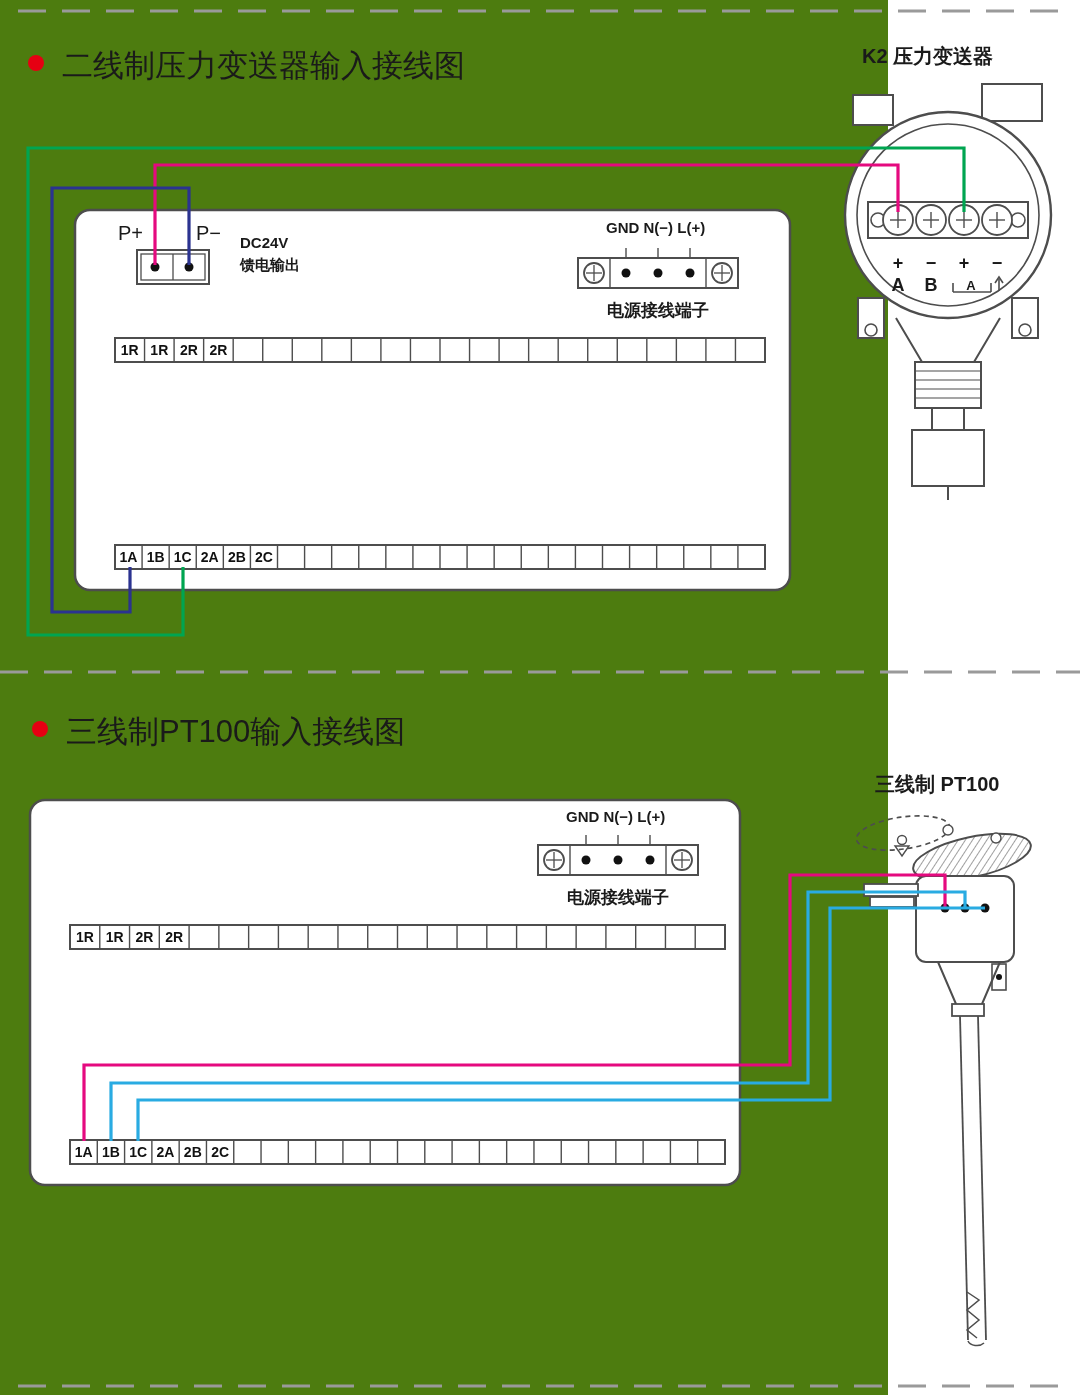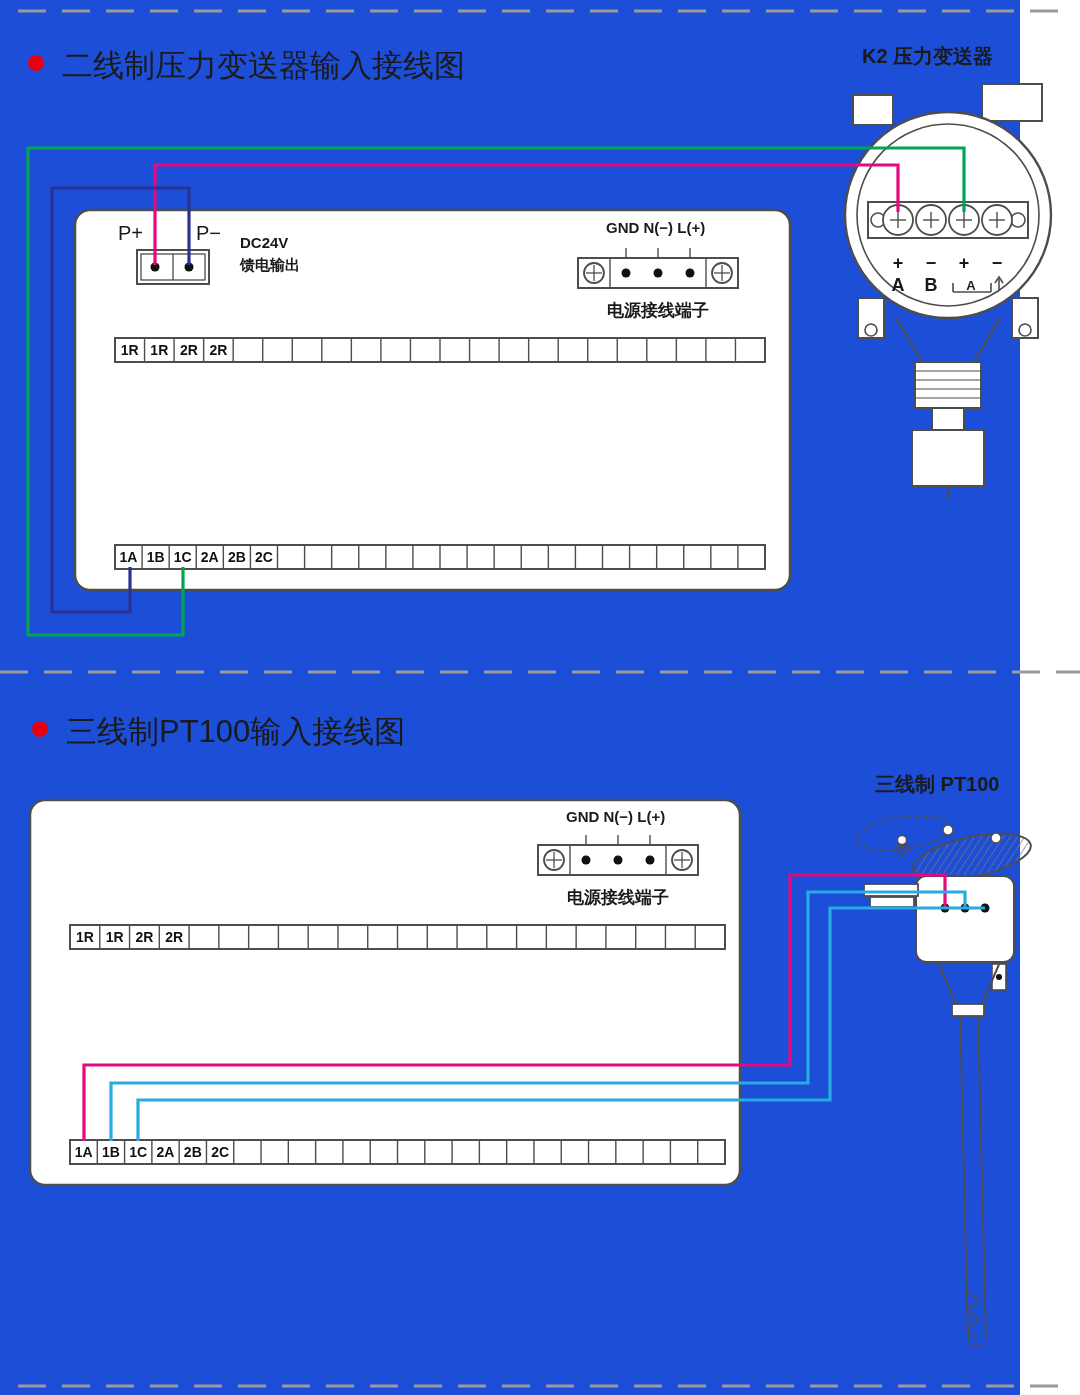--- a/index.html
+++ b/index.html
@@ -1,16 +1,16 @@
 <!DOCTYPE html>
 <html><head>
 <meta charset="utf-8">
 <style>
   html,body{margin:0;padding:0;background:#fff;}
-  #page{position:relative;width:1020px;height:1395px;background:#1d4ed8;
+  #page{position:relative;width:888px;height:1395px;background:#4d7c0f;
         font-family:"Liberation Sans","DejaVu Sans",sans-serif;}
   svg{display:block}
   text{font-family:"Liberation Sans","DejaVu Sans",sans-serif;}
 </style>
 </head>
 <body>
 
 <div id="page">
 <svg id="diagram" width="1080" height="1395" viewBox="0 0 1080 1395">
 

